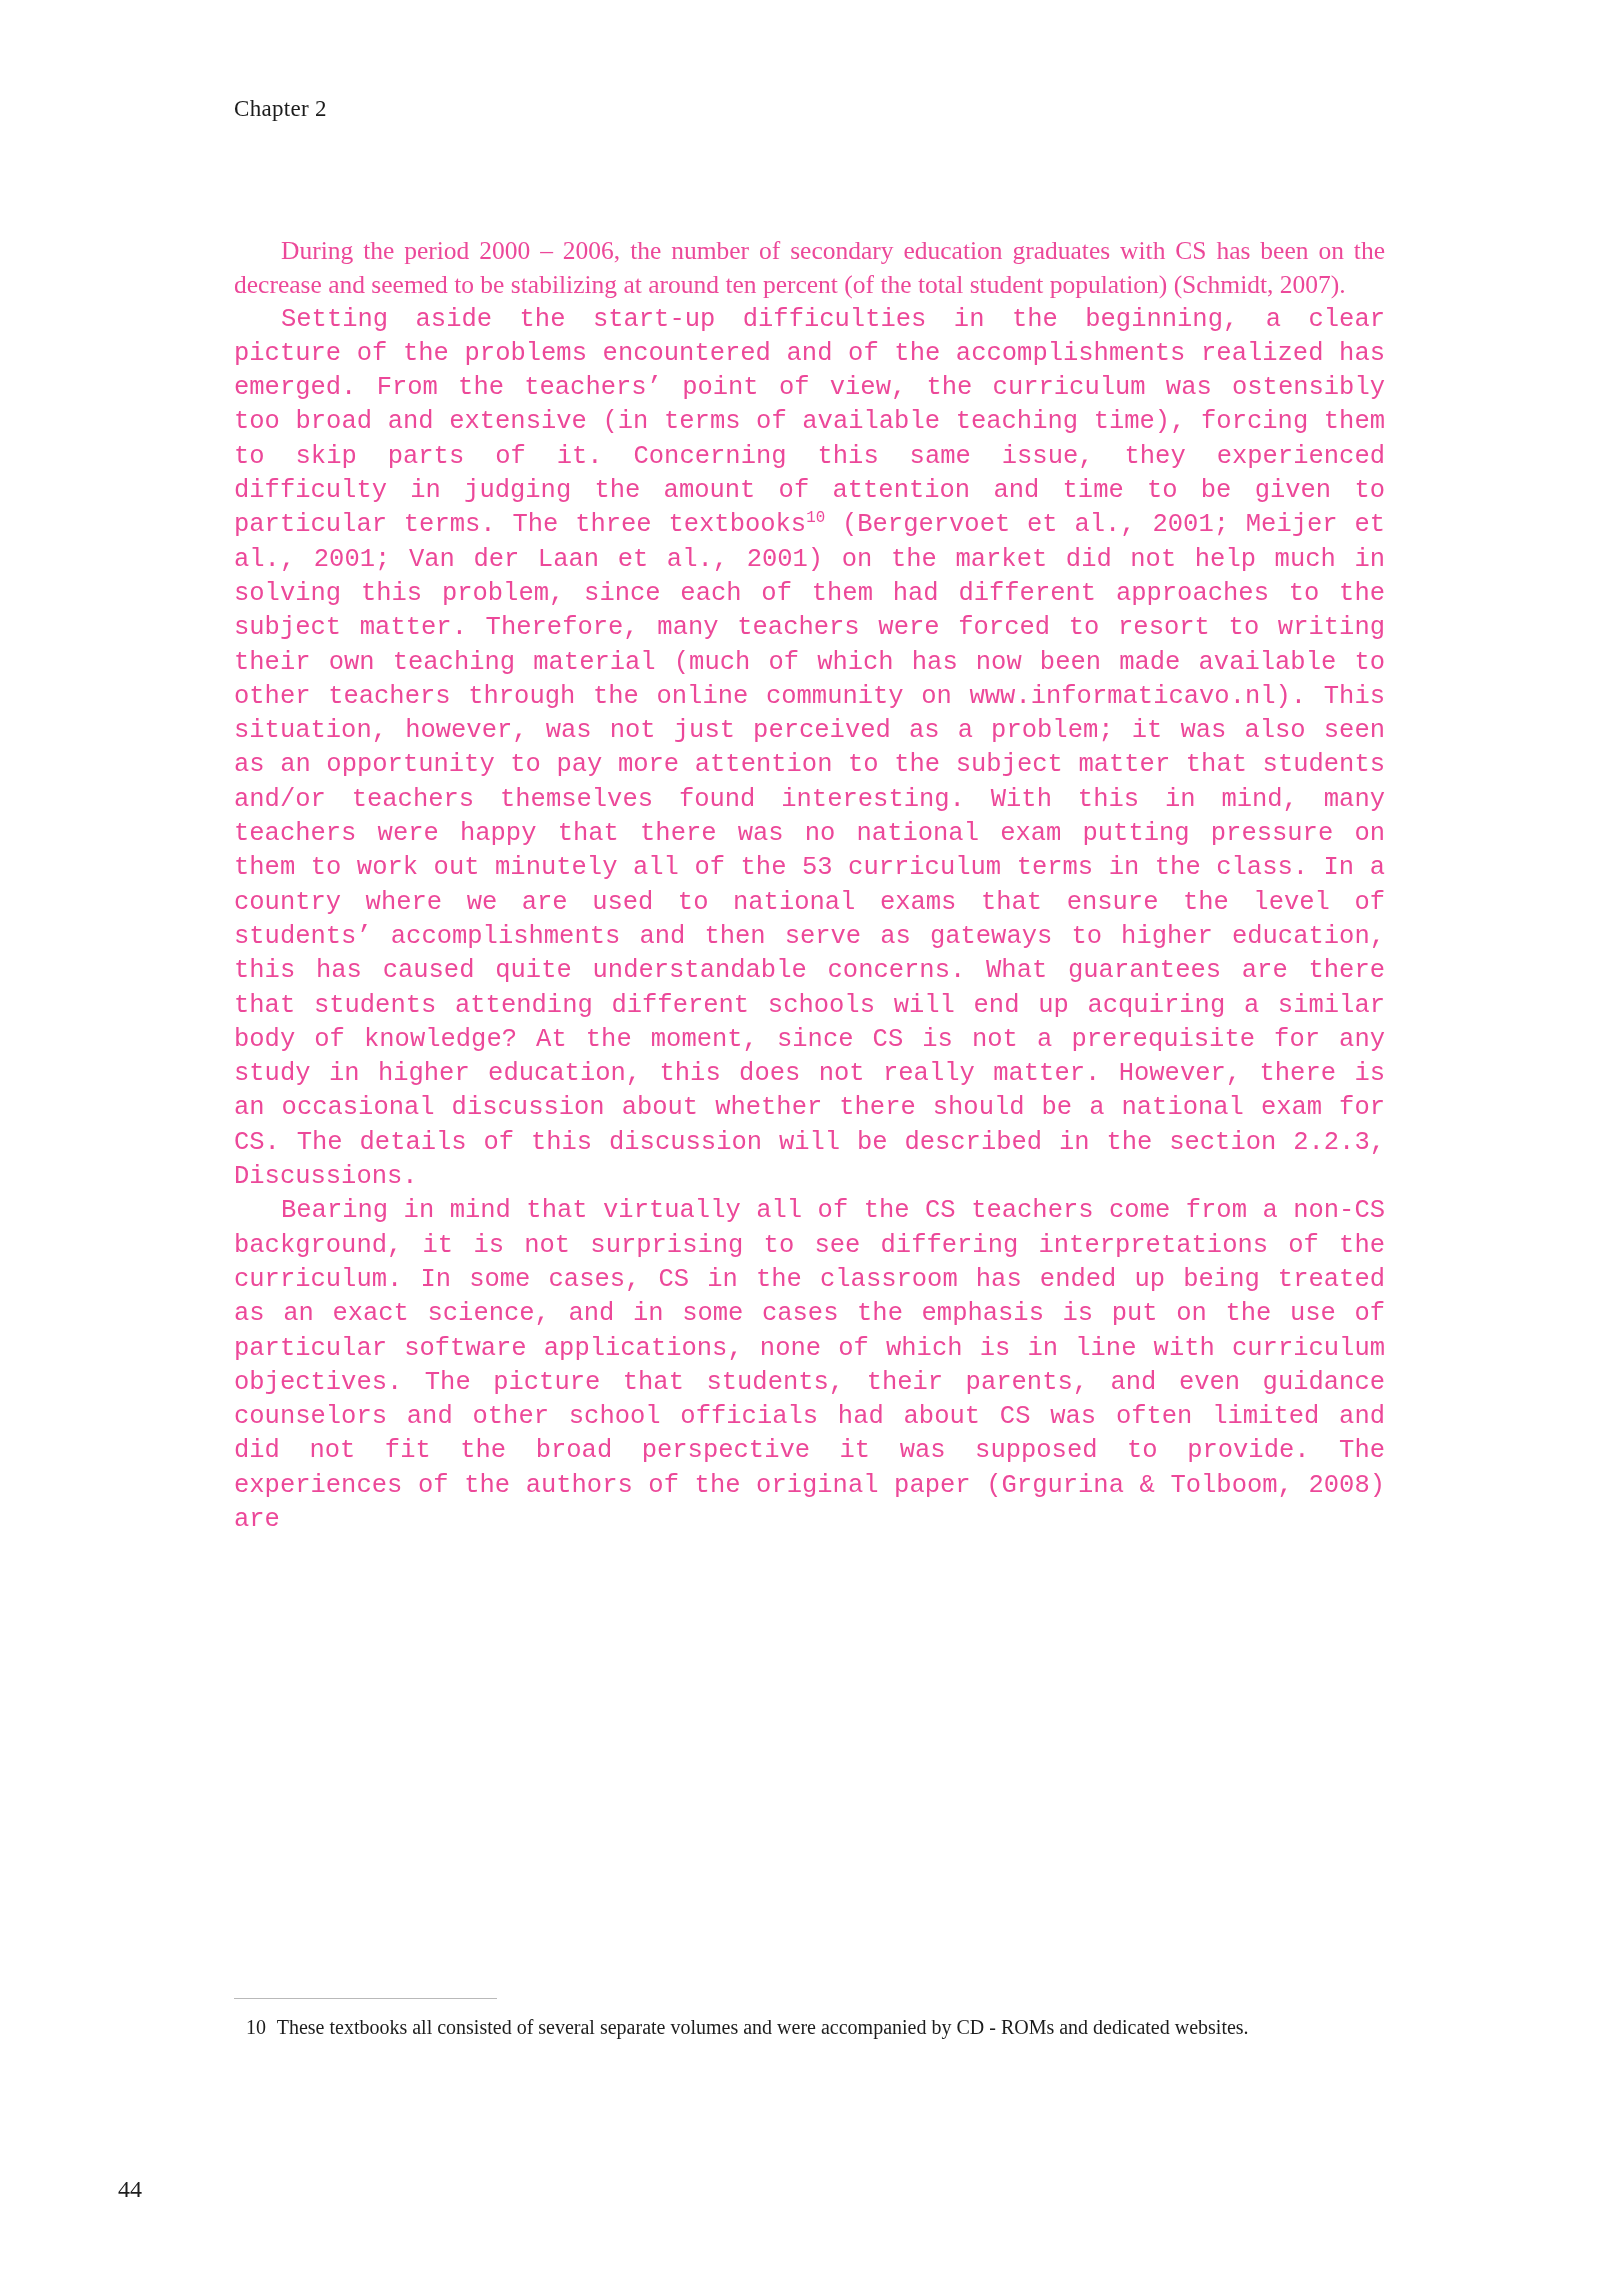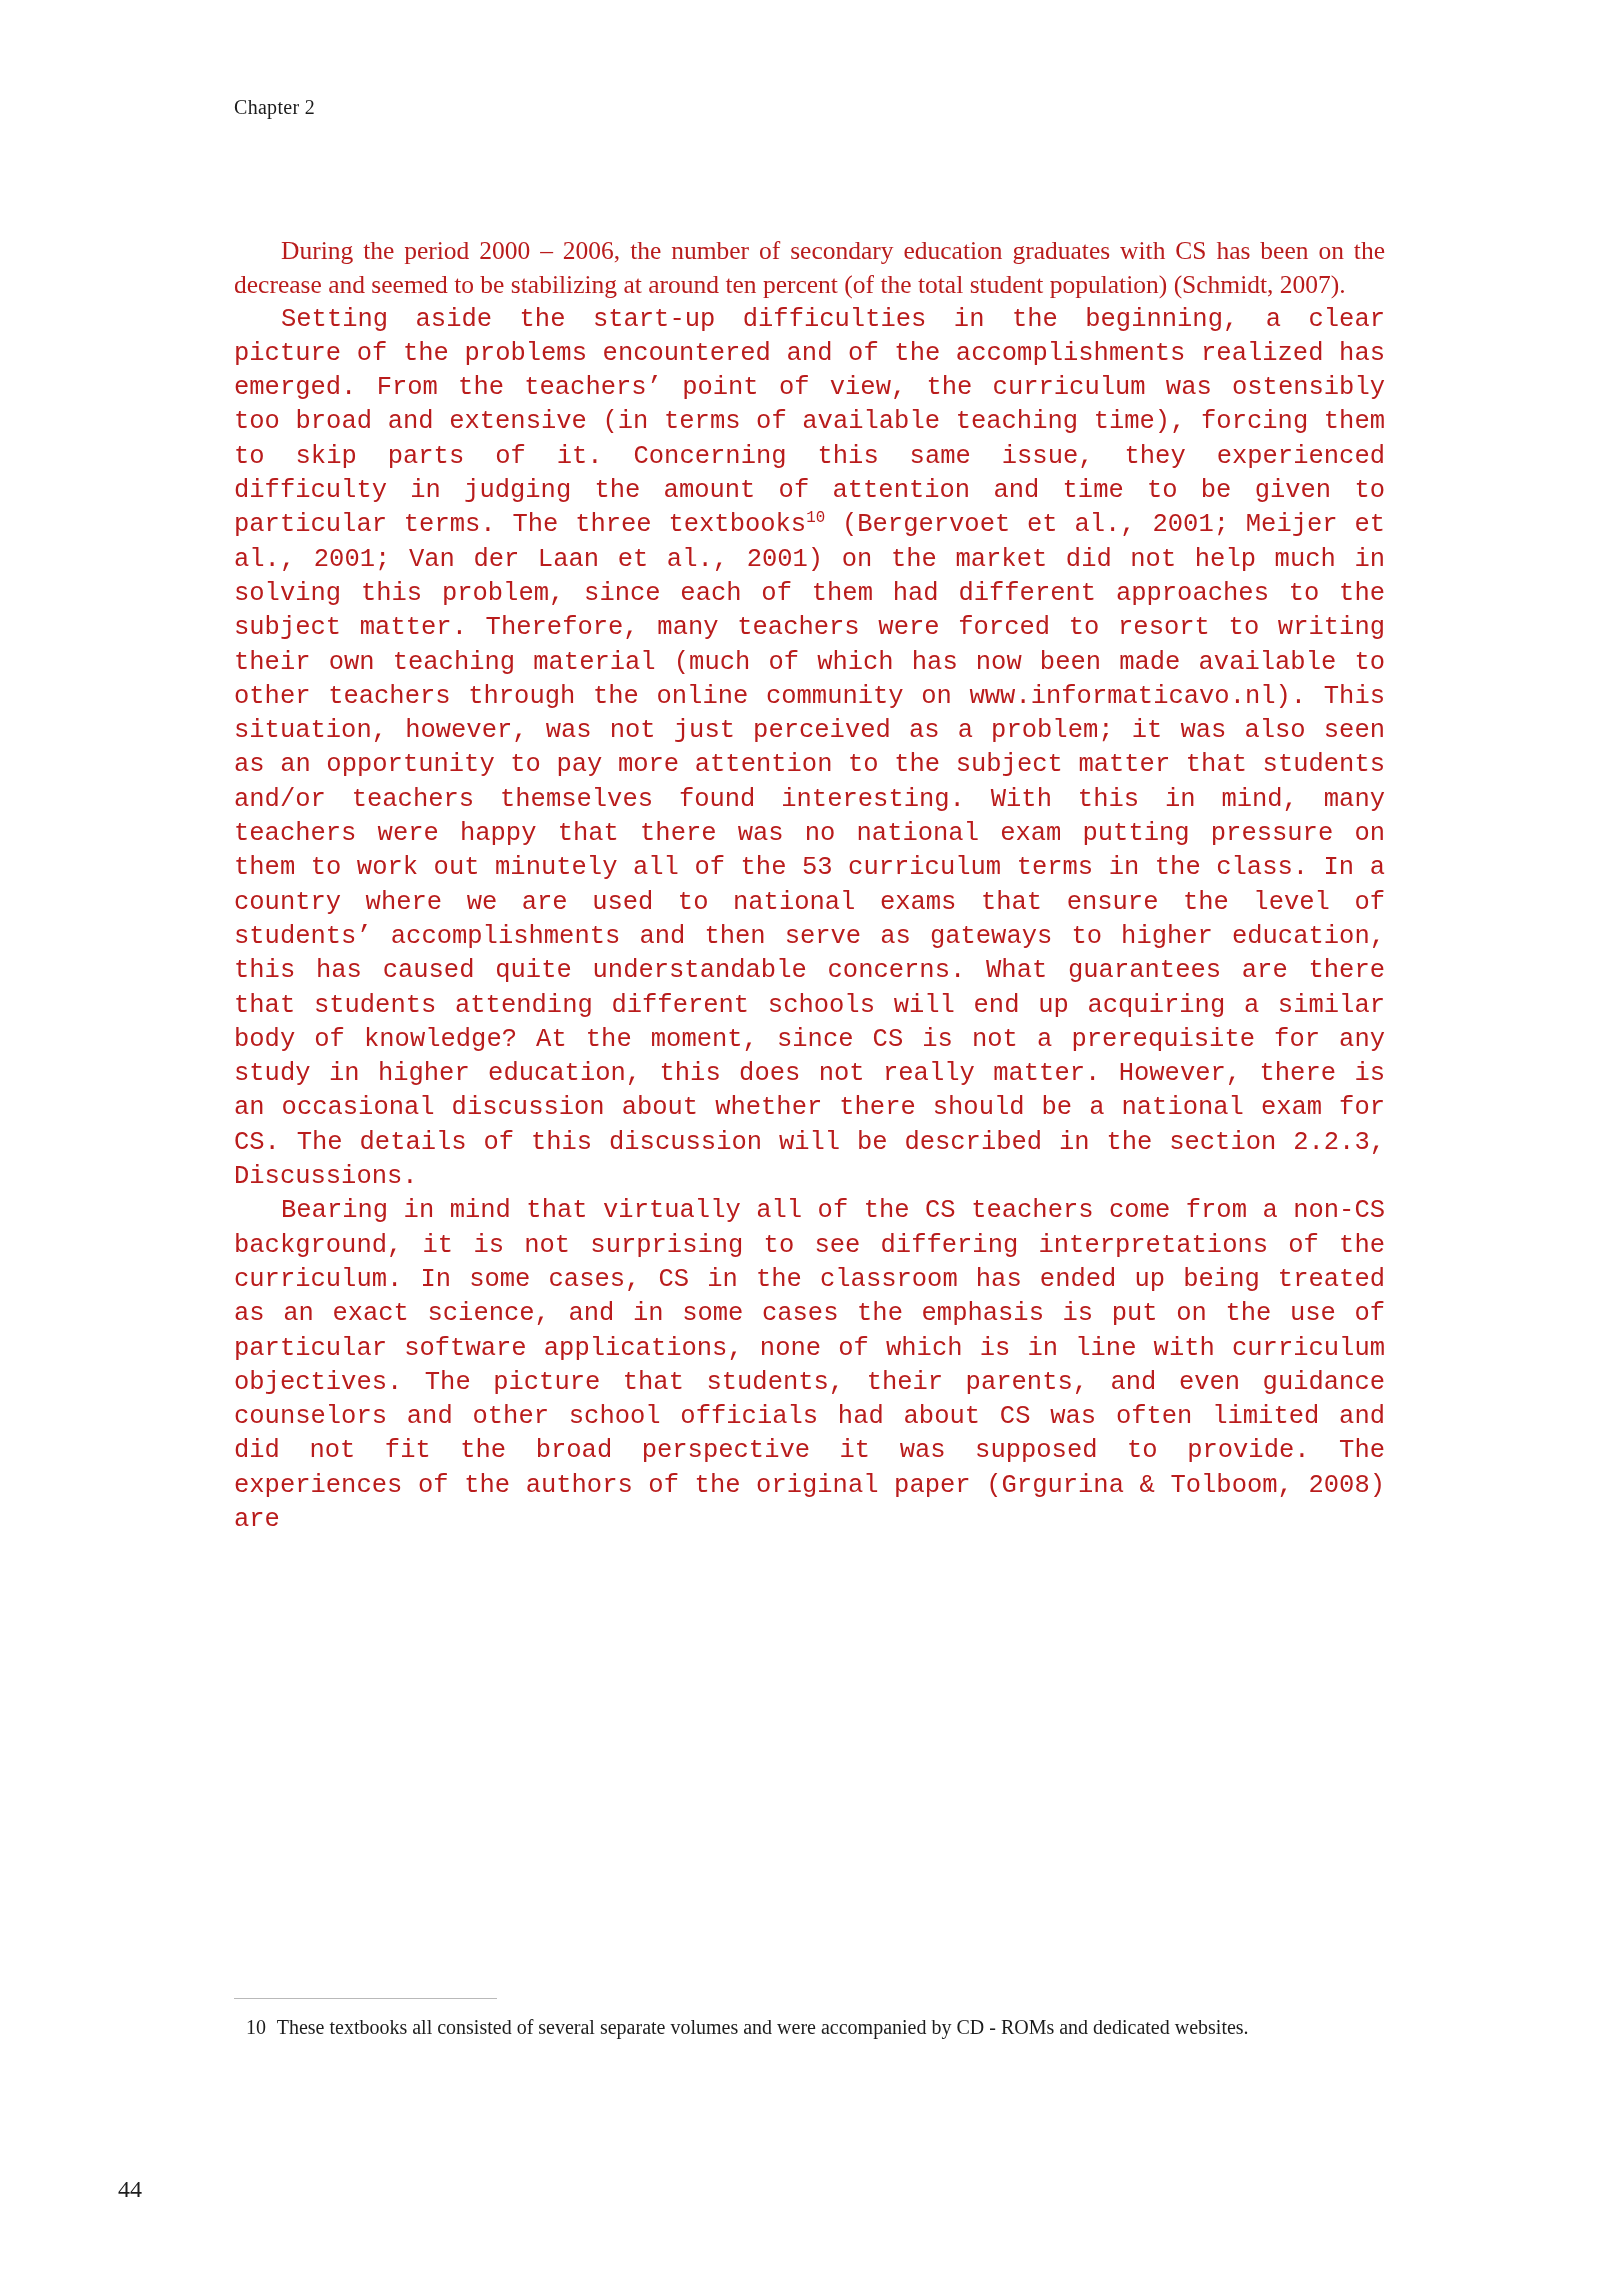--- a/index.html
+++ b/index.html
@@ -17,37 +17,37 @@
   }
   .page {
     position: absolute;
     inset: 0;
     background: #ffffff;
   }
   .running-head {
     position: absolute;
     left: 234px;
     top: 96px;
-    font-size: 20px;
+    font-size: 23px;
     letter-spacing: 0.3px;
     color: #1c1c1c;
   }
   .content {
     position: absolute;
     left: 234px;
     top: 234px;
     width: 1151px;
   }
   .content p {
     margin: 0;
     font-size: 25.5px;
     line-height: 1.345;
     text-align: justify;
     text-indent: 47px;
-    color: #b91c1c;
+    color: #ec4899;
     hyphens: none;
   }
   .content p + p {
     margin-top: 0px;
     font-family: Liberation Mono, monospace;
   }
   sup {
     font-size: 0.62em;
     vertical-align: super;
     line-height: 0;

